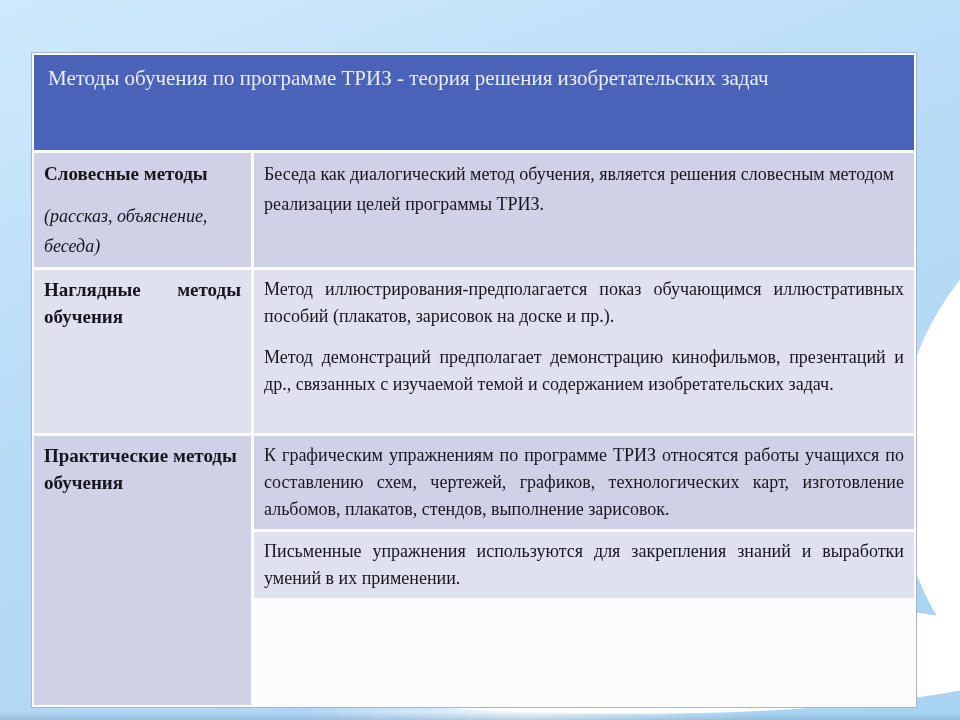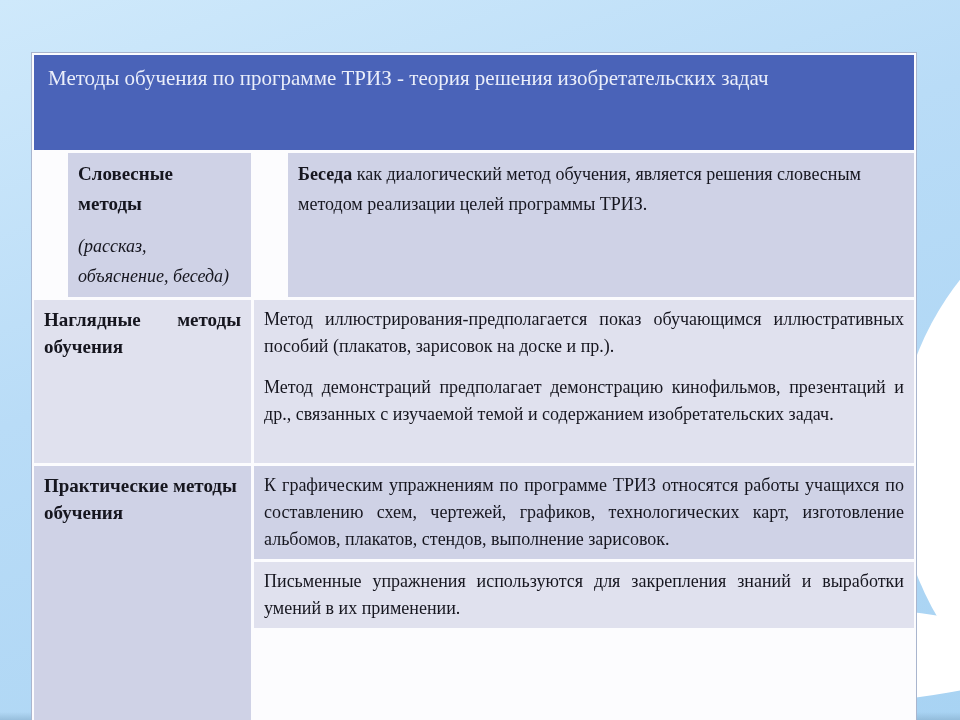--- a/index.html
+++ b/index.html
@@ -53,23 +53,23 @@
     box-sizing:border-box;
   }
   .band-dark{background:var(--band_dark,#cfd2e6);}
   .band-light{background:var(--band_light,#e0e1ee);}
   .cell-method{font-weight:bold;font-size:19px;}
   .cell-method.justify{text-align:justify;}
   .cell-desc.justify{text-align:justify;}
   .cell-desc p{margin:0 0 14px 0;}
   .cell-desc p:last-child{margin-bottom:0;}
   .method-note{font-weight:normal;font-size:18px;margin-top:12px;font-style:italic;}
-  .lead{font-weight:bold;}
+  .lead{font-weight:normal;}
   .row3-method{grid-row:4/7;}
-  .r1{line-height:30px;margin-left:34px;}
+  .r1{line-height:30px;}
 </style>
 </head>
 <body>
 
 <div class="slide">
 
   <div class="bg-circle"></div>
   <div class="bg-bottom-ellipse"></div>
   <div class="bg-glow"></div>
   <div class="bg-bottom-strip"></div>

